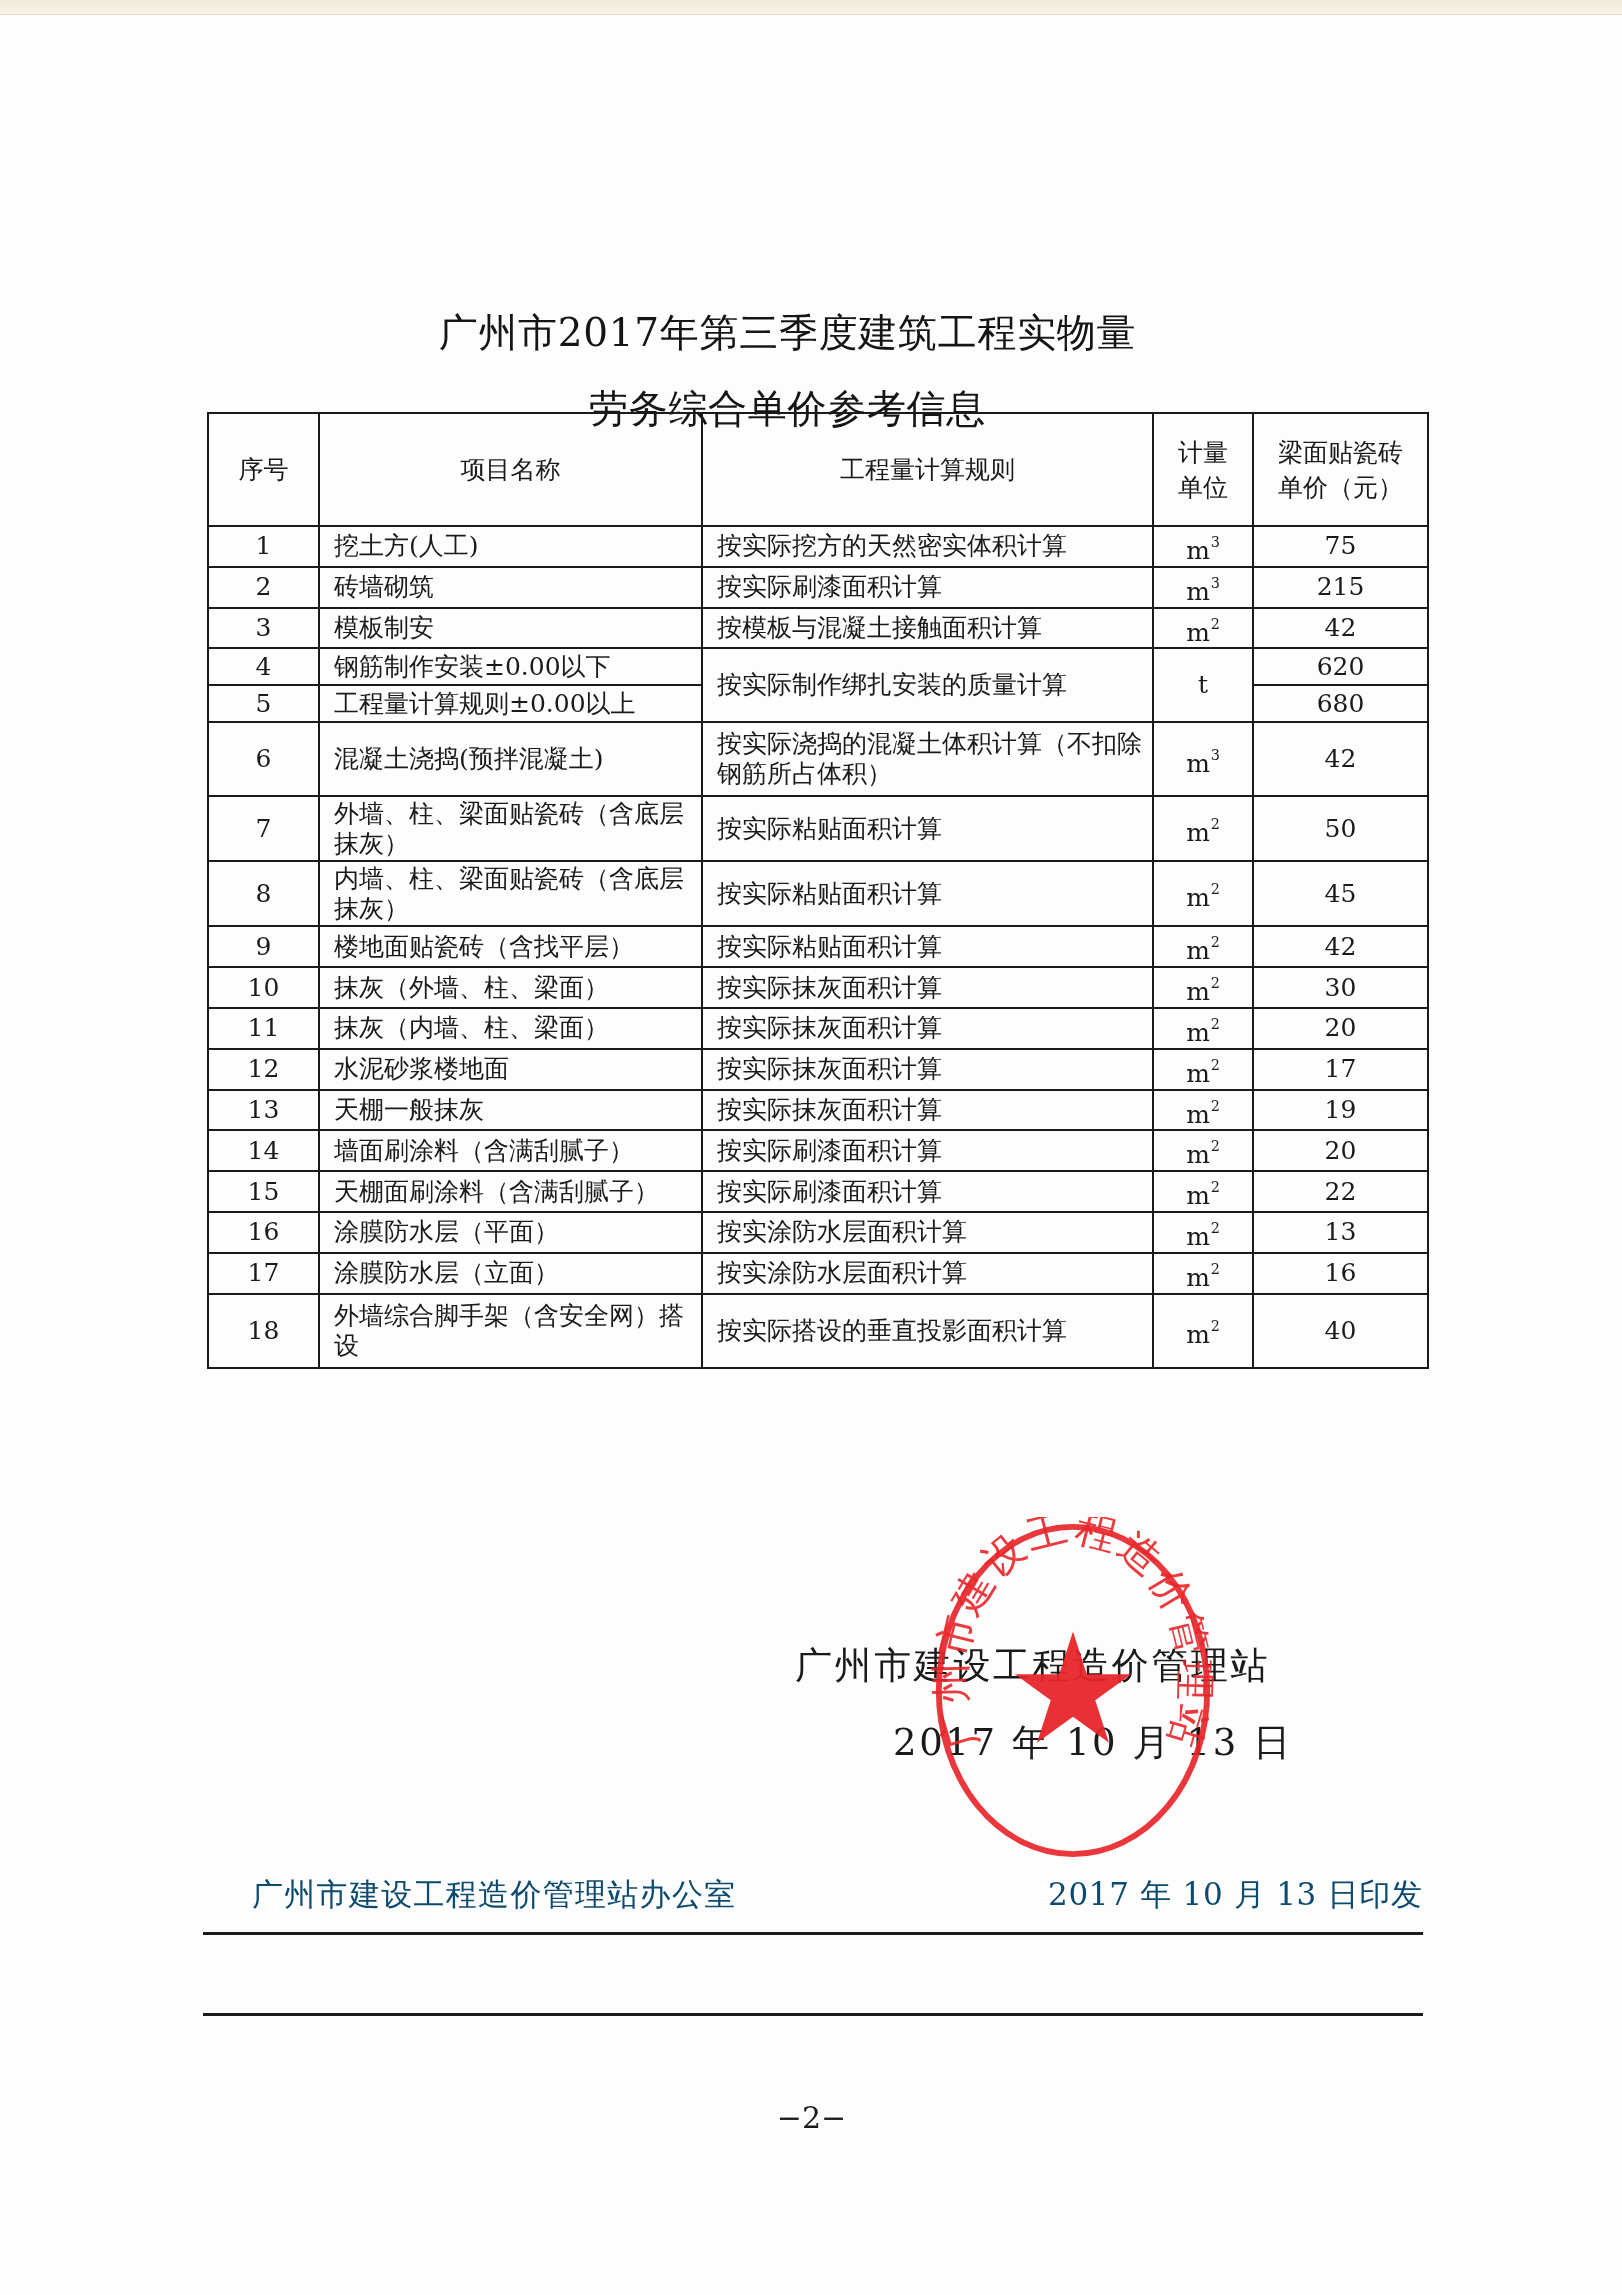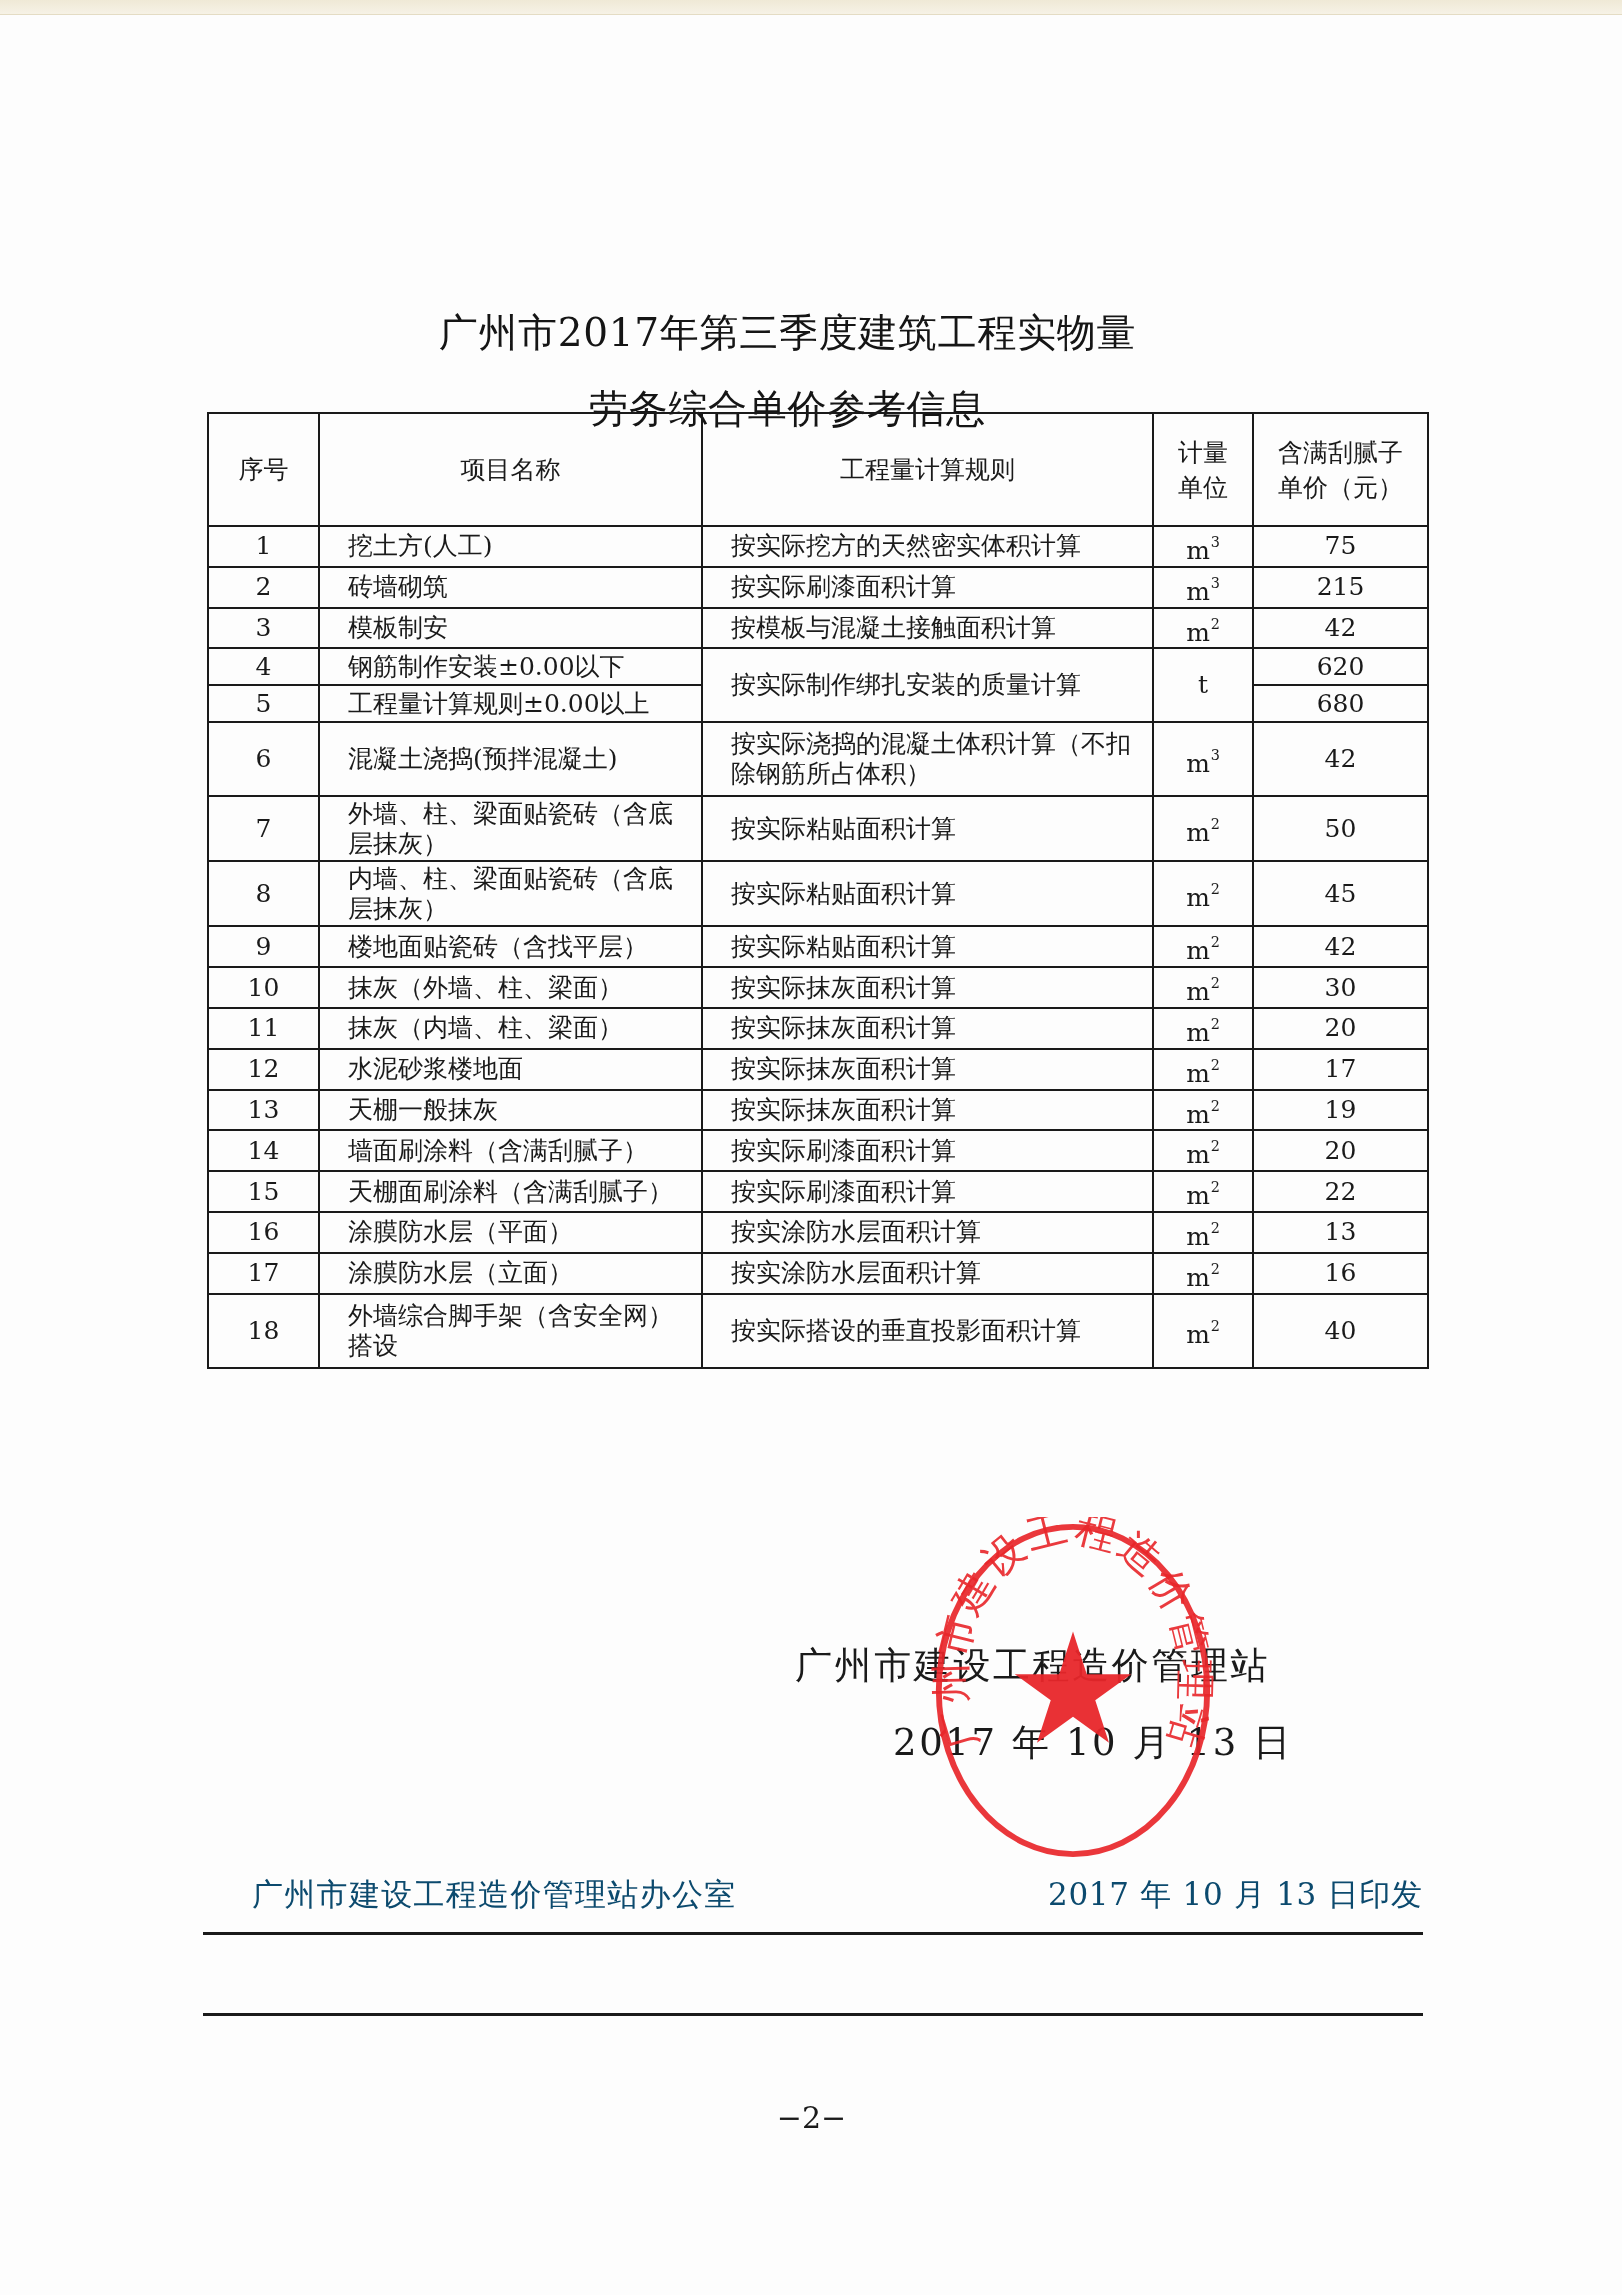--- a/index.html
+++ b/index.html
@@ -30,21 +30,21 @@
   table.rates col.c2 { width: 383px; }
   table.rates col.c3 { width: 451px; }
   table.rates col.c4 { width: 100px; }
   table.rates col.c5 { width: 175px; }
   table.rates th, table.rates td {
     border: 2px solid #1a1a1a; padding: 0 7.9px; vertical-align: middle;
     font-weight: normal; line-height: 30px;
   }
   table.rates th { height: 111px; text-align: center; font-size: 25px; line-height: 35px; }
   table.rates td.num, table.rates td.unit, table.rates td.price { text-align: center; }
-  table.rates td.name, table.rates td.rule { text-align: left; padding-left: 28px; }
+  table.rates td.name, table.rates td.rule { text-align: left; padding-left: 14px; }
   tr.h1 td { height: 35px; }
   tr.h2 td { height: 63px; }
   tr.h3 td { height: 72px; }
   .sup { font-size: 14.4px; vertical-align: 11.8px; margin-left: 0.7px; }
 
   .sign {
     position: absolute; font-size: 37px; color: #1a1a1a; letter-spacing: 2.6px;
   }
   .sign.org { left: 795px; top: 1641px; }
   .sign.date { left: 893px; top: 1718px; }
@@ -88,21 +88,21 @@
   <thead>
     <tr>
       <th>序号</th>
       <th>项目名称</th>
       <th>工程量计算规则</th>
       <th>
         <span>计量</span><br>
         <span>单位</span>
       </th>
       <th>
-        <span>含满刮腻子</span><br>
+        <span>梁面贴瓷砖</span><br>
         <span>单价（元）</span>
       </th>
     </tr>
   </thead>
   <tbody>
     <tr class="h1">
       <td class="num">1</td>
       <td class="name">挖土方(人工)</td>
       <td class="rule">按实际挖方的天然密实体积计算</td>
       <td class="unit"><span>m</span><span class="sup">3</span></td>

